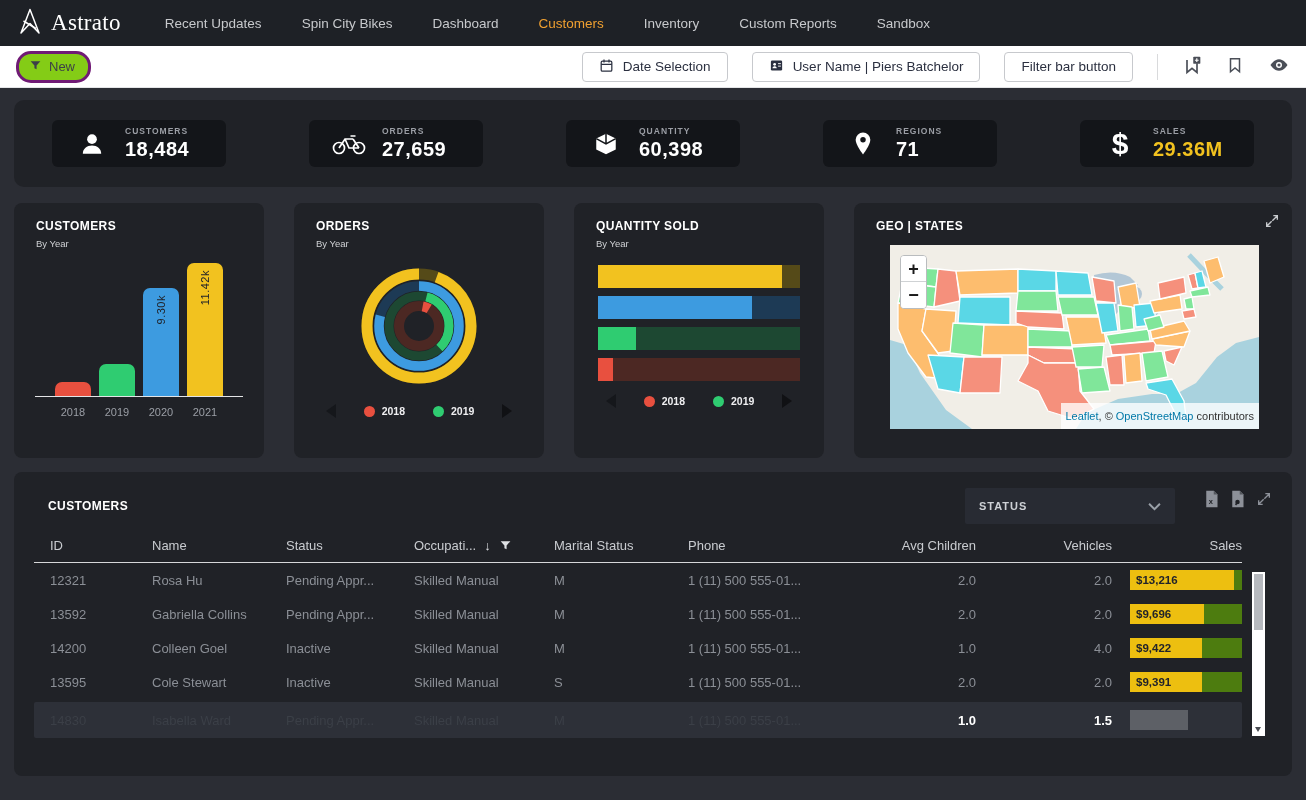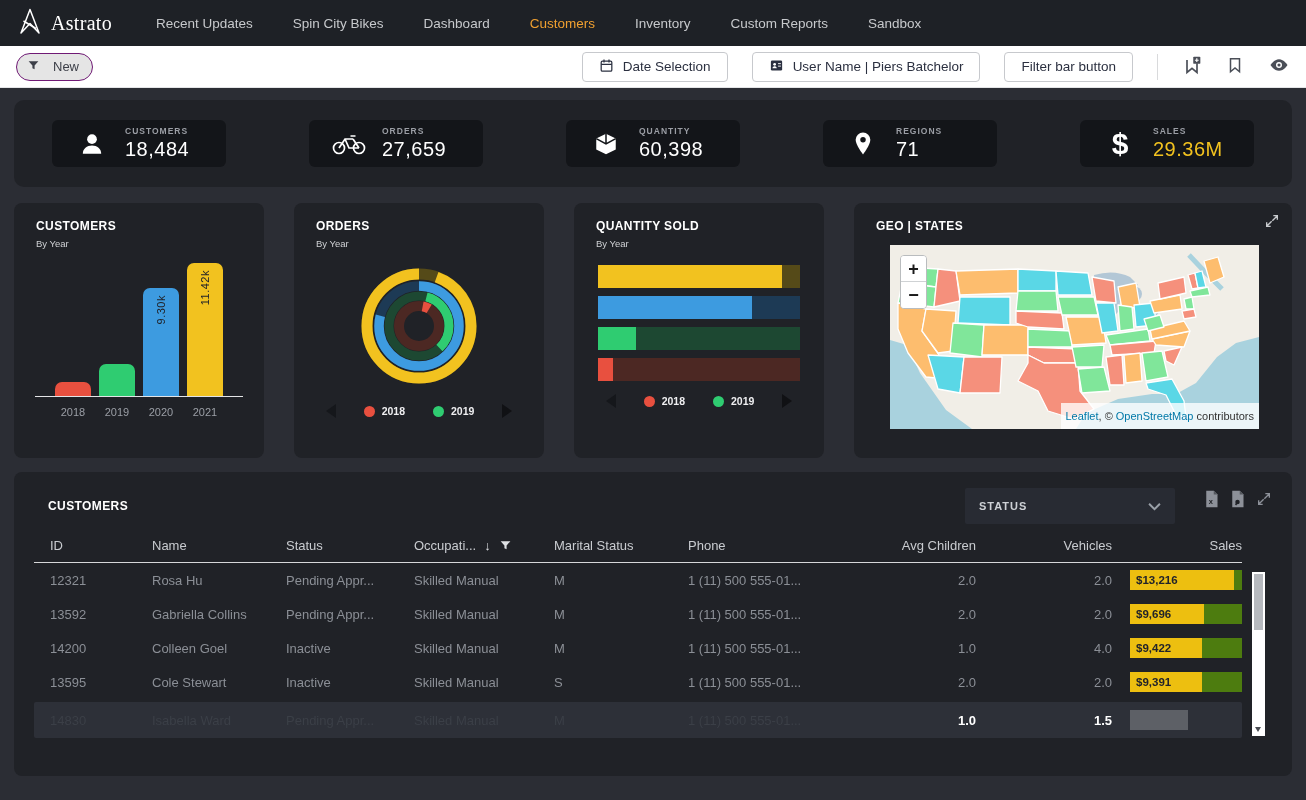--- a/index.html
+++ b/index.html
@@ -2,42 +2,42 @@
 <html><head>
 <meta charset="utf-8">
 <style>
   * { box-sizing: border-box; margin: 0; padding: 0; }
   html,body { width:1306px; height:800px; }
   body { background:#2b2d34; font-family:"Liberation Sans",sans-serif; overflow:hidden; }
 
   
   .topnav { height:46px; background:#1e2126; display:flex; align-items:center; padding:0 18px; }
   .brand { display:flex; align-items:center; gap:9px; margin-right:44px; cursor:pointer; }
-  .brand-name { color:#fff; font-family:"Liberation Serif",serif; font-size:20px; letter-spacing:.3px; }
+  .brand-name { color:#fff; font-family:"Liberation Serif",serif; font-size:23px; letter-spacing:.3px; }
   .nav-menu { display:flex; align-items:center; gap:40px; }
   .nav-item { color:#c7c9cc; font-size:13.5px; cursor:pointer; white-space:nowrap; }
   .nav-item.active { color:#f0a030; }
 
   
   .filterbar { height:42px; background:#fff; display:flex; align-items:center; padding:0 16px; border-bottom:1px solid #e4e5e7; }
-  .pill { display:flex; align-items:center; gap:13px; border:1px solid #701a75; border-radius:15px; padding:5px 13px 5px 10px; color:#3c3f48; font-size:13px; cursor:pointer; background:#e5e5e5; }
+  .pill { display:flex; align-items:center; gap:7px; border:3px solid #701a75; border-radius:15px; padding:5px 13px 5px 10px; color:#3c3f48; font-size:13px; cursor:pointer; background:#84cc16; }
   .right-tools { margin-left:auto; display:flex; align-items:center; gap:24px; }
   .tool-btn { display:flex; align-items:center; gap:9px; border:1px solid #c7c9cd; border-radius:4px; height:30px; padding:0 16px; color:#2b3040; font-size:13.5px; cursor:pointer; background:#fff; white-space:nowrap; }
   .vdiv { width:1px; height:26px; background:#d9dadc; }
   .icon-btn { background:none; border:none; cursor:pointer; display:flex; align-items:center; }
 
   
   .main { padding:12px 14px 0; }
 
   
   .kpi-panel { background:#202227; border-radius:10px; height:87px; display:flex; justify-content:space-between; align-items:center; padding:0 38px; margin-bottom:16px; }
   .kpi-card { width:174px; height:47px; background:#131519; border-radius:6px; display:flex; align-items:center; padding-left:22px; gap:15px; }
   .kpi-icon { width:36px; display:flex; justify-content:center; align-items:center; }
   .kpi-label { font-size:8.5px; font-weight:bold; letter-spacing:1px; color:#9b9ea5; }
-  .kpi-value { font-size:20px; font-weight:normal; color:#fff; margin-top:2px; letter-spacing:.5px; }
+  .kpi-value { font-size:20px; font-weight:bold; color:#fff; margin-top:2px; letter-spacing:.5px; }
   .dollar-glyph { font-size:30px; font-weight:bold; color:#fff; line-height:1; }
 
   
   .charts-row { display:grid; grid-template-columns:250px 250px 250px 438px; gap:30px; margin-bottom:14px; }
   .chart-panel { background:#202227; border-radius:8px; height:255px; position:relative; padding-top:16px; }
   .p-title { font-size:12px; font-weight:bold; color:#fff; letter-spacing:.4px; margin-left:22px; }
   .p-sub { font-size:9.5px; color:#cfd1d4; margin:5px 0 0 22px; }
 
   
   .bars { height:133px; display:flex; align-items:flex-end; gap:8px; justify-content:center; margin-top:14px; }

